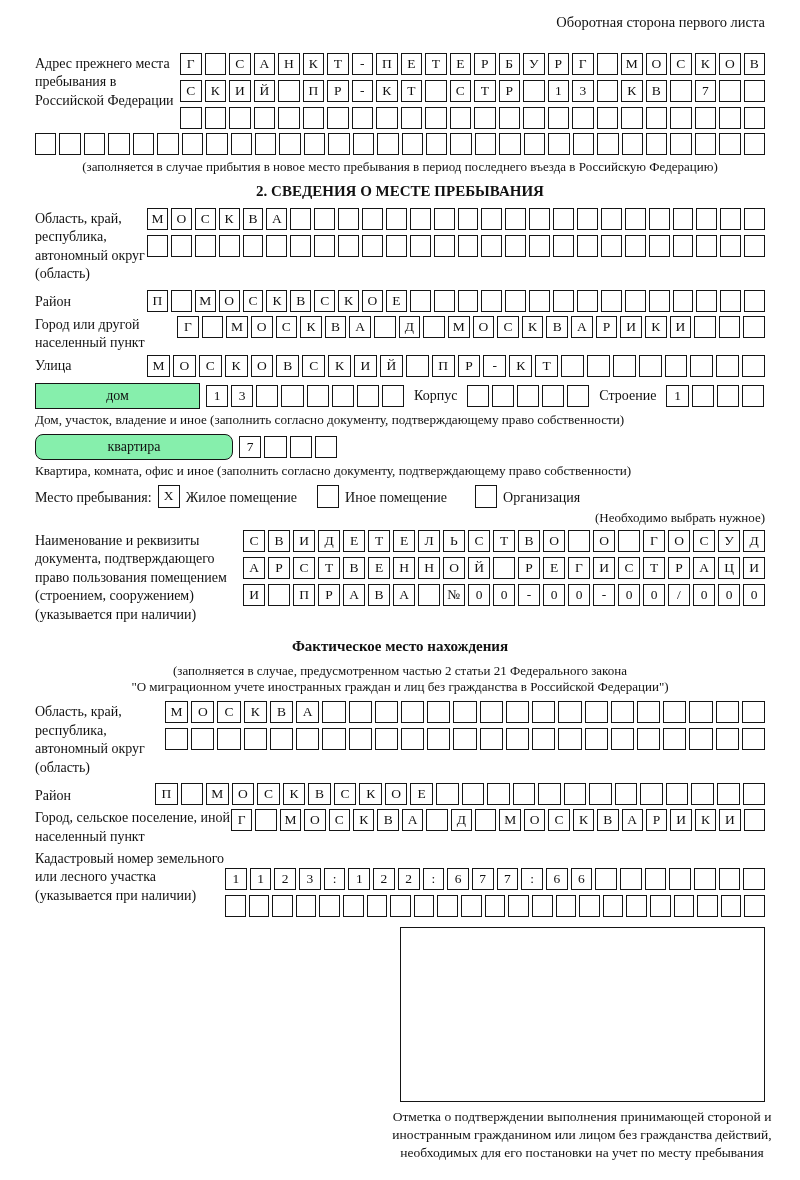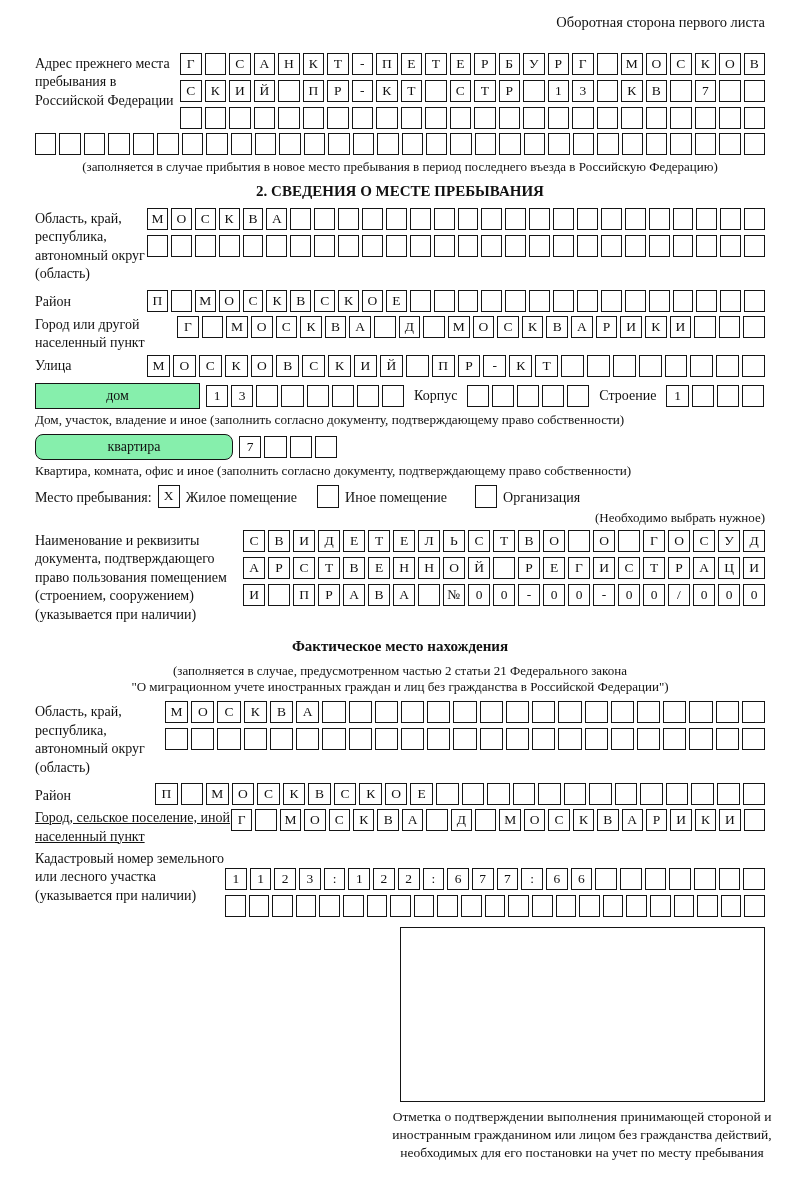--- a/index.html
+++ b/index.html
@@ -536,21 +536,21 @@
         <div class="cell"></div>
         <div class="cell"></div>
         <div class="cell"></div>
         <div class="cell"></div>
         <div class="cell"></div>
         <div class="cell"></div>
       </div>
   </div>
 
   <div class="frow mt2">
-    <div class="flabel" style="width:196px;text-decoration:underline;">Город, сельское поселение, иной населенный пункт</div>
+    <div class="flabel" style="width:196px;">Город, сельское поселение, иной населенный пункт</div>
     <div class="grid" style="margin-top:2px;">
         <div class="cell">Г</div>
         <div class="cell"></div>
         <div class="cell">М</div>
         <div class="cell">О</div>
         <div class="cell">С</div>
         <div class="cell">К</div>
         <div class="cell">В</div>
         <div class="cell">А</div>
         <div class="cell"></div>

